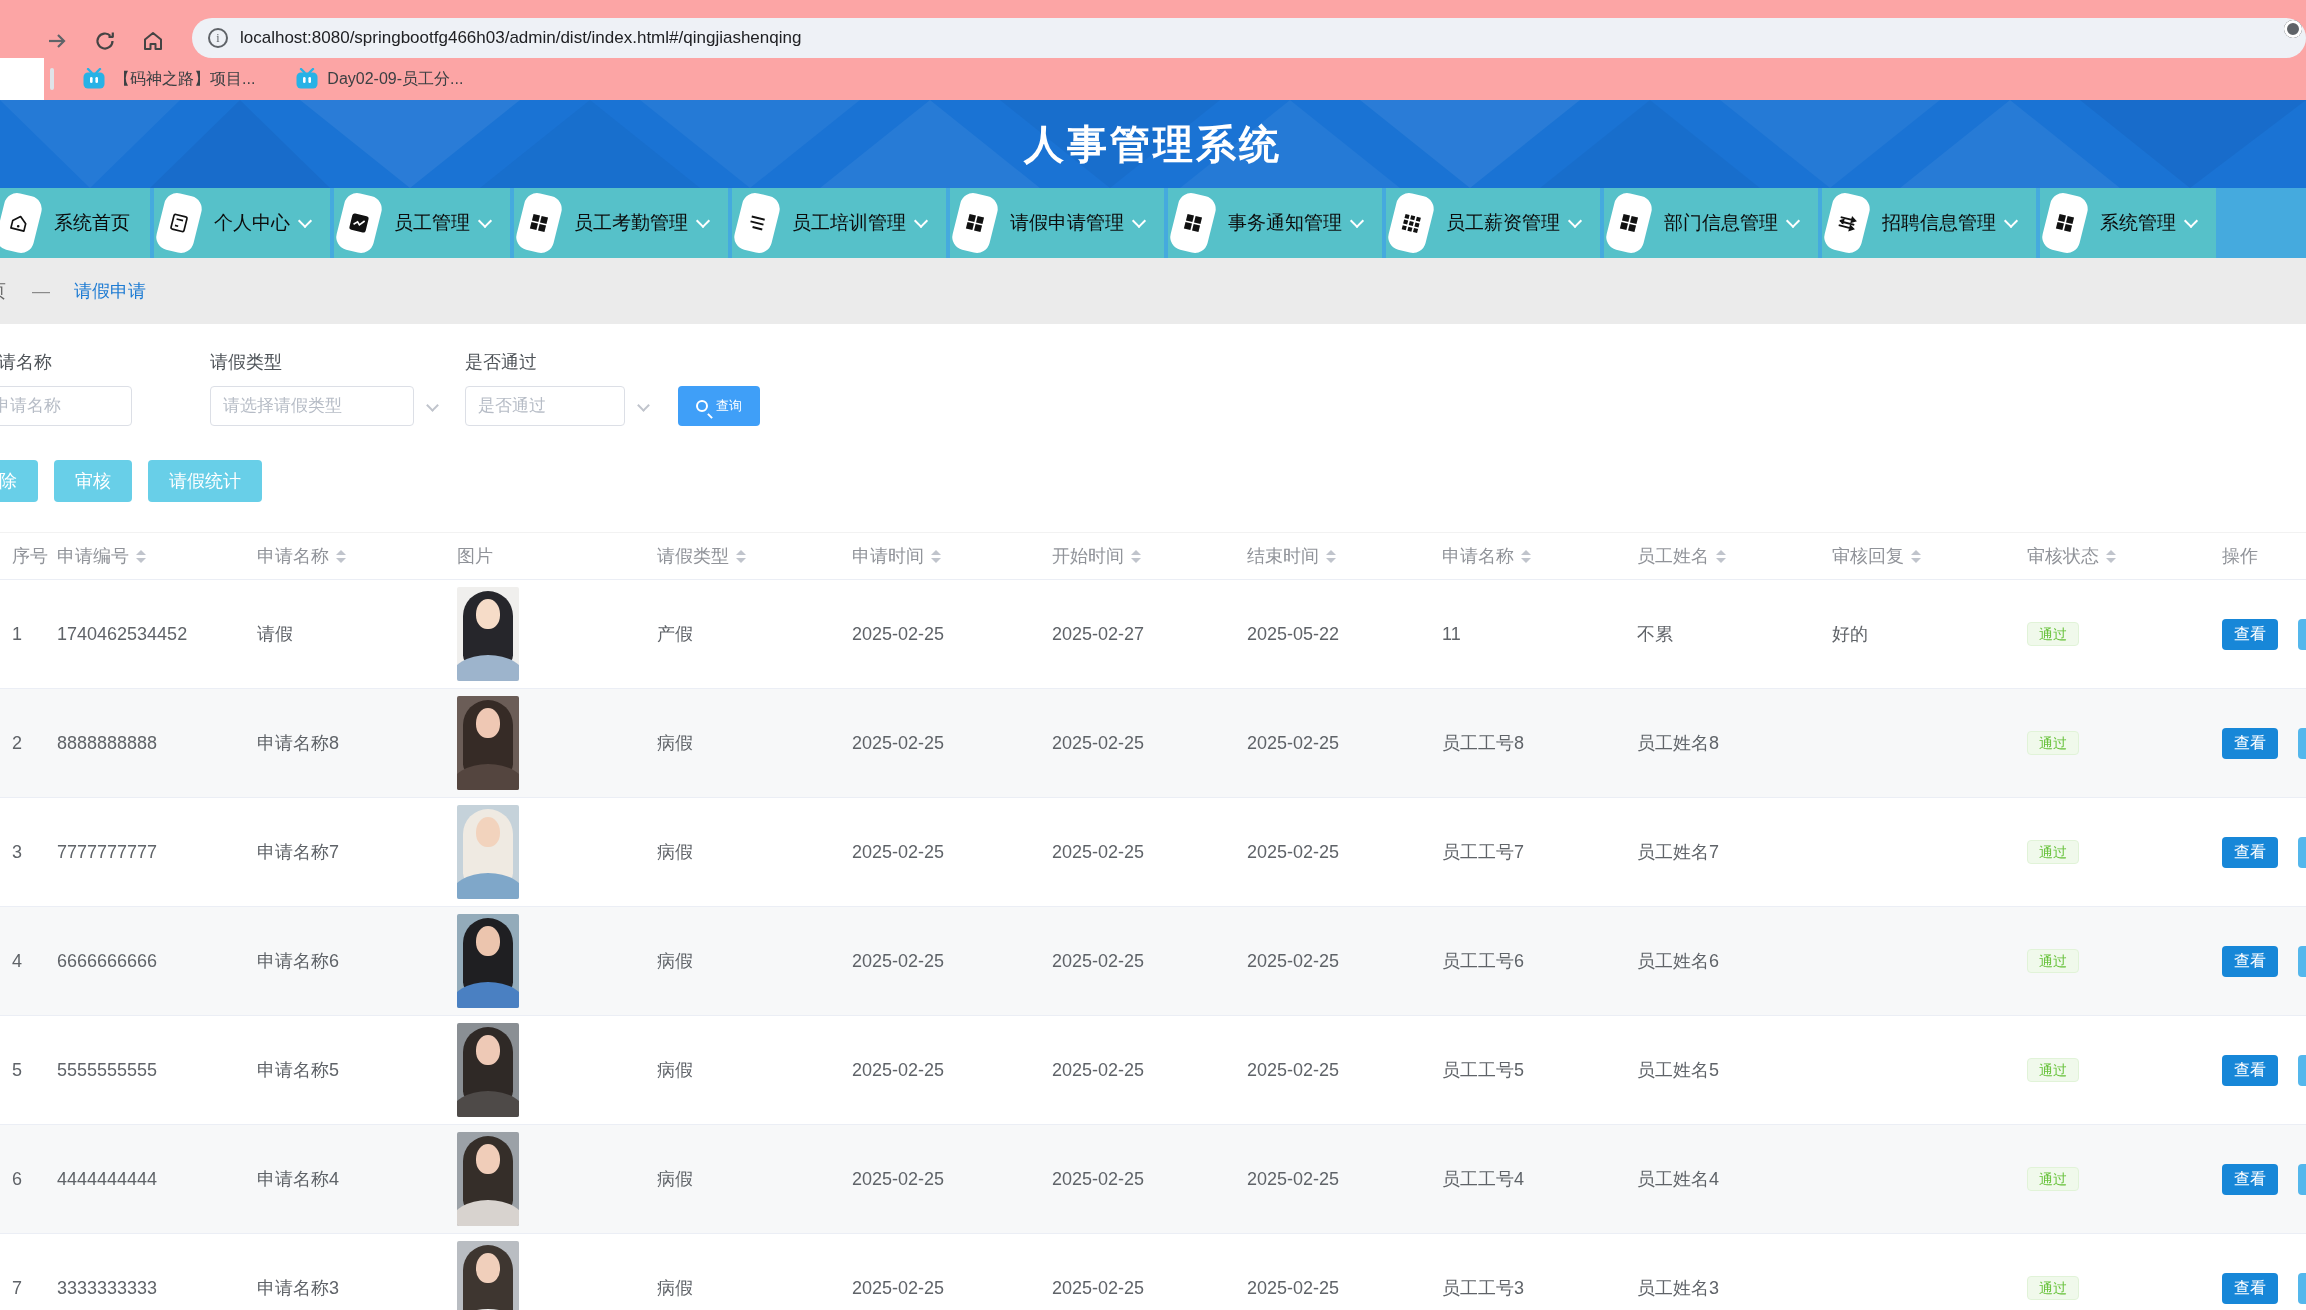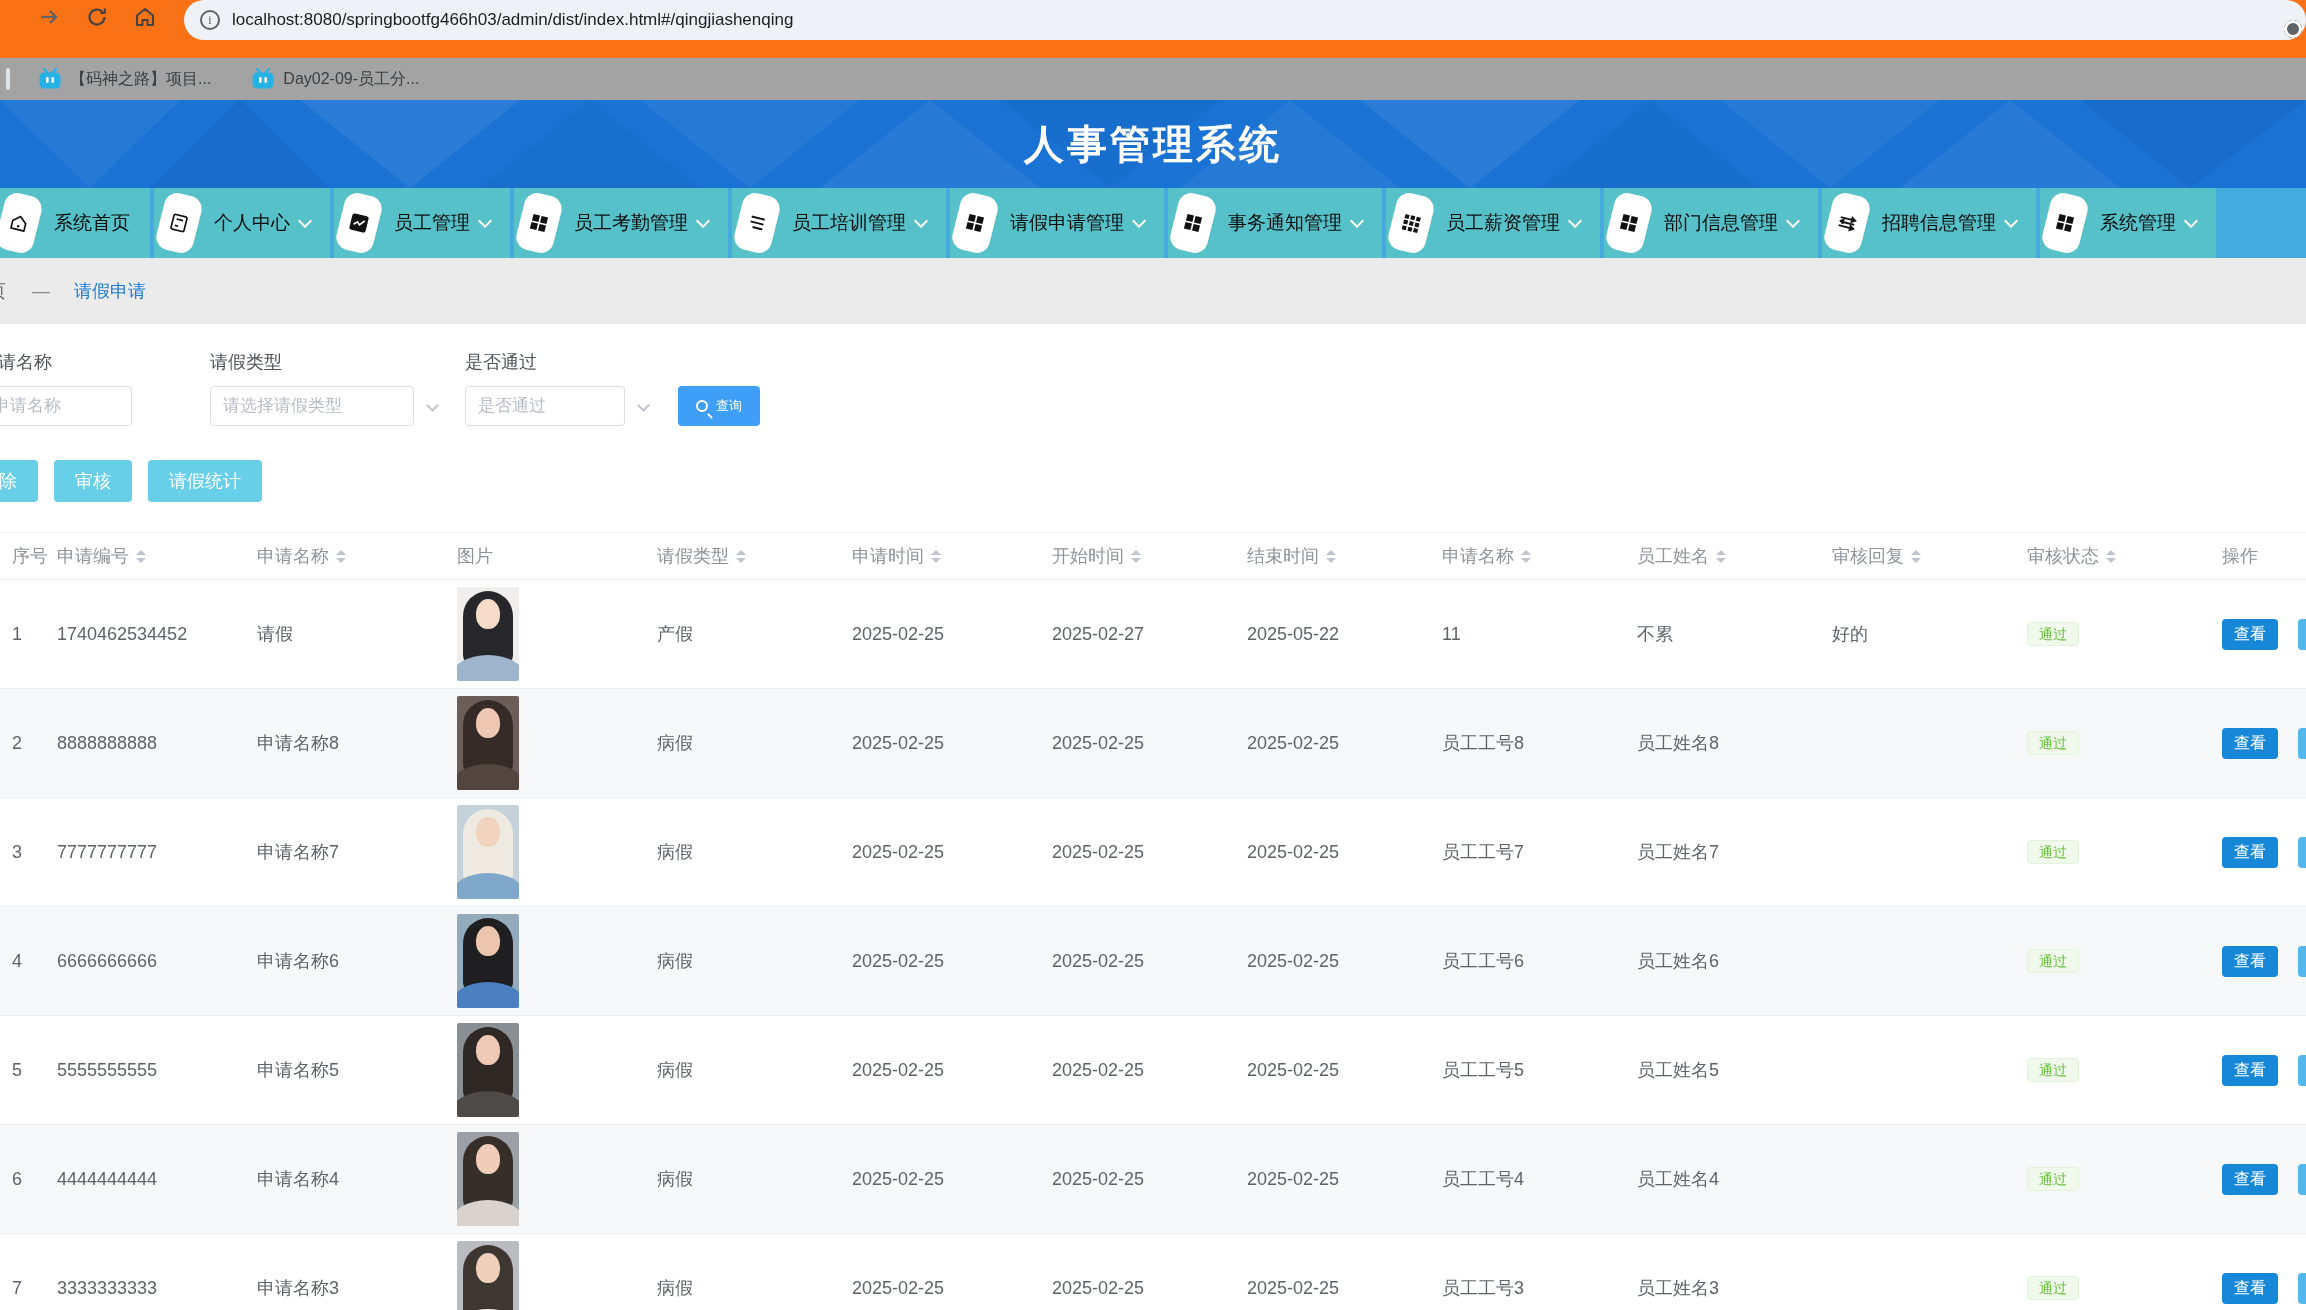--- a/index.html
+++ b/index.html
@@ -1,29 +1,29 @@
 <!DOCTYPE html>
 <html><head>
 <meta charset="utf-8">
 <style>
   * { margin:0; padding:0; box-sizing:border-box; }
   html,body { width:2306px; height:1310px; overflow:hidden; background:#fff;
     font-family:"Liberation Sans", sans-serif; }
 
   
-  .chrome-top { height:58px; background:#f97316; display:flex; align-items:flex-start; padding-left:32px; position:relative; }
+  .chrome-top { height:58px; background:#fca5a5; display:flex; align-items:flex-end; padding-left:40px; position:relative; }
   .tb-icon { width:34px; height:34px; display:flex; align-items:center; justify-content:center; margin-right:14px; border-radius:50%; cursor:pointer; }
   .tb-icon svg { display:block; }
   .url-pill { flex:1; height:40px; background:#eef1f6; border-radius:20px; display:flex; align-items:center; padding:0 16px; margin-left:8px; }
   .info-circle { width:20px; height:20px; border:2px solid #5f6368; border-radius:50%; display:flex; align-items:center; justify-content:center; margin-right:12px; flex:none; }
   .info-circle::after { content:"i"; font-size:12px; color:#5f6368; font-family:"Liberation Serif", serif; }
   .url-text { font-size:17px; color:#202124; white-space:nowrap; }
   .chrome-right-icon { position:absolute; right:4px; top:20px; width:18px; height:18px; border-radius:50%; background:#5f6368; box-shadow:inset 0 0 0 3px #fff, inset 0 0 0 5px #5f6368; }
 
-  .bookmarks-bar { height:42px; background:#a3a3a3; display:flex; align-items:center; padding-left:6px; }
+  .bookmarks-bar { height:42px; background:#fca5a5; display:flex; align-items:center; padding-left:6px;margin-left:44px; }
   .bm-divider { width:4px; height:22px; background:#dfe3e8; border-radius:2px; margin:0 14px 0 0; }
   .bookmark { display:flex; align-items:center; margin-left:14px; margin-right:26px; cursor:pointer; }
   .bookmark svg { margin-right:8px; }
   .bm-label { font-size:16px; color:#3c4043; white-space:nowrap; }
 
   
   .app-header { height:88px; background:#1a73d4; position:relative; overflow:hidden; display:flex; align-items:center; justify-content:center; }
   .app-header svg.pattern { position:absolute; left:0; top:0; width:100%; height:100%; }
   .app-title { position:relative; color:#fff; font-size:40px; font-weight:bold; letter-spacing:3px; }
 

